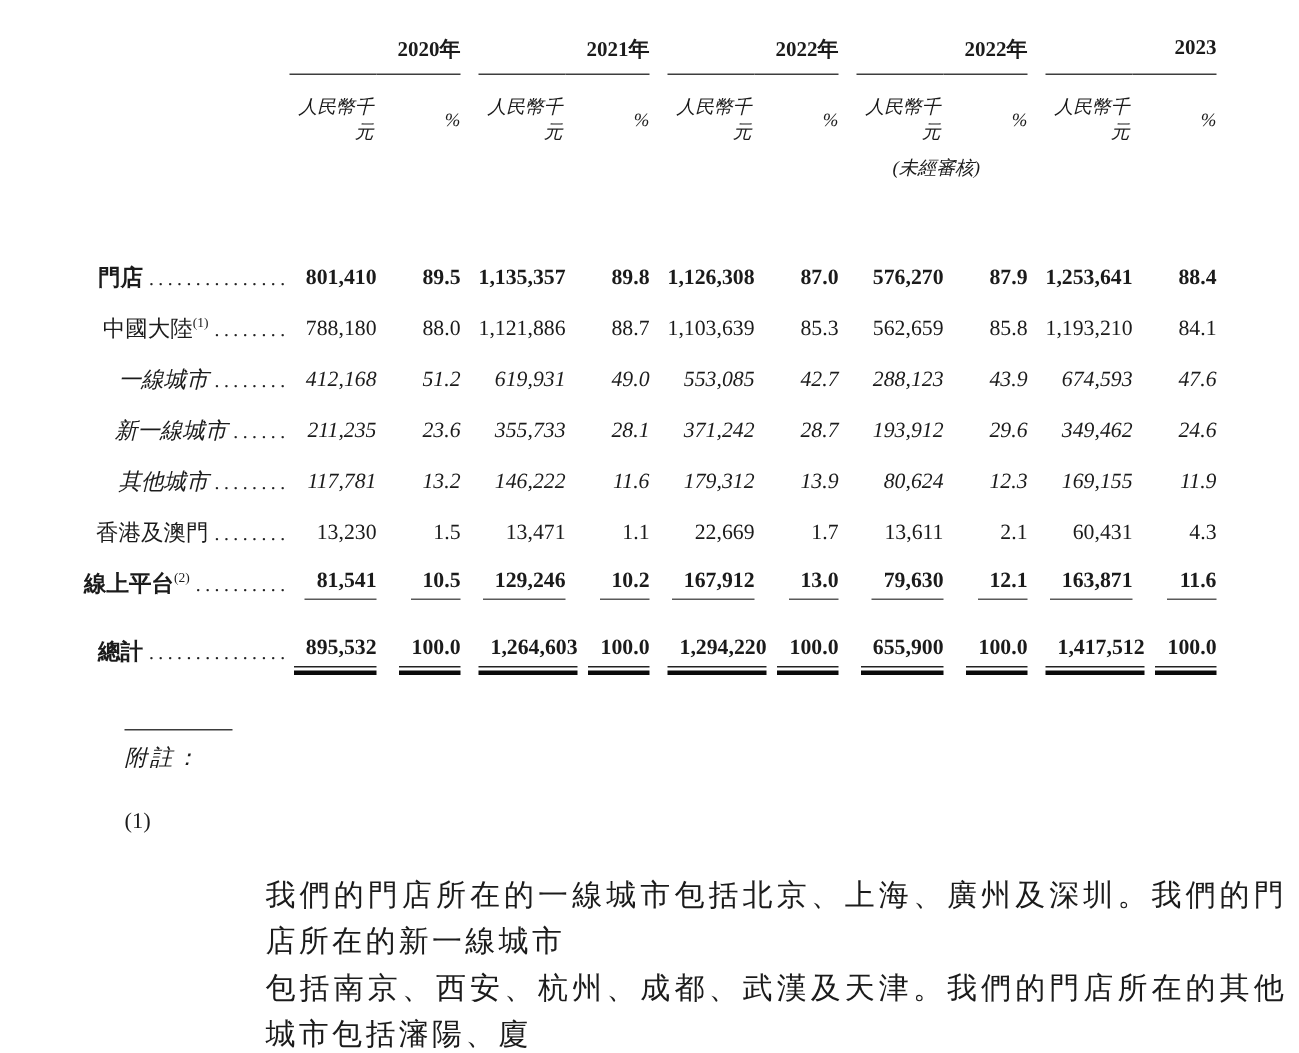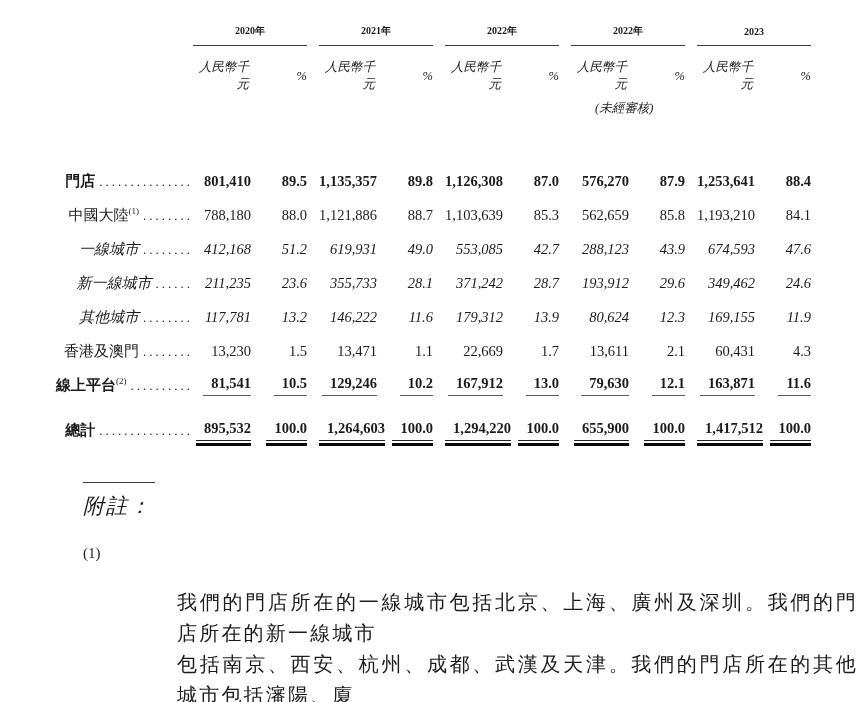--- a/index.html
+++ b/index.html
@@ -17,21 +17,21 @@
   col.c-amt { width:58px; }
   col.c-pct { width:56px; }
   col.c-gap { width:12px; }
 
   th { font-weight:bold; }
   th.grp {
     font-size:15px; text-align:center; padding-bottom:7px;
     border-bottom:2px solid #3d3d3d; letter-spacing:0.5px;
   }
   tr.year-row th.yr {
-    font-size:10px; text-align:center; padding:11px 0 7px 0;
+    font-size:14px; text-align:right; padding:11px 0 7px 0;
     border-bottom:1.5px solid #3d3d3d;
   }
   tr.unit-row td { font-style:italic; font-size:12.5px; padding-top:13px; }
   td.unit-amt { text-align:right; padding-right:2px;margin-top:24px; }
   td.unit-pct { text-align:right; }
   tr.unaud-row td.unaud {
     font-style:italic; font-size:12.5px; text-align:center;
     padding-top:7px; padding-left:36px; white-space:nowrap;
   }
   tr.spacer td { height:47px; }
@@ -57,21 +57,21 @@
     padding:0 0 3px 8px;
     text-align:right;
   }
   span.u2::after {
     content:""; position:absolute; left:0; right:0; bottom:-6px; height:3px; background:#0a0a0a;
   }
 
   
   .notes { margin-left:83px; margin-top:35px; width:775px; }
   .notes-rule { width:72px; border-top:1.5px solid #3d3d3d; margin-bottom:9px; }
-  .notes-title { font-style:italic; font-size:21px; letter-spacing:2px; }
+  .notes-title { font-style:italic; font-size:15px; letter-spacing:2px; }
   .note { display:flex; margin-top:24px; }
   .note-num { width:94px; flex:none; font-size:15px; padding-top:1px; }
   .note-text {
     width:681px; font-size:20px; line-height:31px; letter-spacing:2.2px;
     white-space:pre-line; text-align:justify;margin-top:43px;
   }
 </style>
 </head>
 <body>
 

